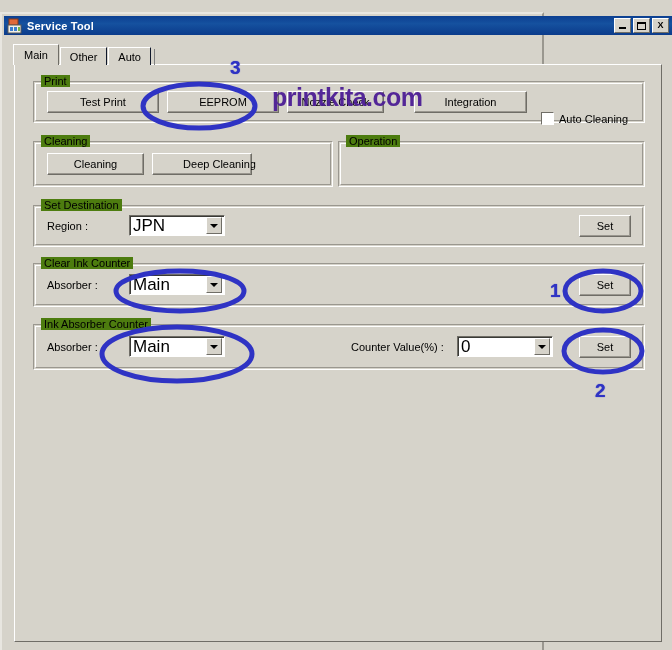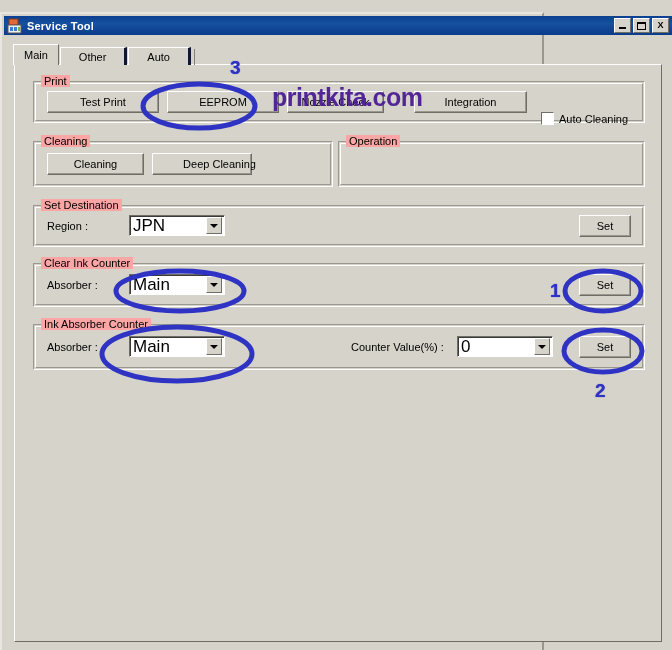--- a/index.html
+++ b/index.html
@@ -94,25 +94,25 @@
     position: absolute;
     left: 12px;
     top: 30px;
     height: 21px;
     display: flex;
     align-items: flex-end;
     z-index: 5;
   }
   .tab {
     height: 18px;
-    padding: 0 18px;
-    background: #d6d3ca;
-    border-left: 1px solid #ffffff;
-    border-top: 1px solid #ffffff;
-    border-right: 3px solid #0f172a;
+    padding: 0 9px;
+    background: #d6d3ca;
+    border-left: 1px solid #ffffff;
+    border-top: 1px solid #ffffff;
+    border-right: 1px solid #0f172a;
     display: flex;
     align-items: center;
     font-size: 11px;
     box-sizing: border-box;
     position: relative;
     margin-right: 1px;
   }
   .tab.active {
     height: 21px;
     font-weight: normal;
@@ -164,21 +164,21 @@
     border-left: 1px solid #ffffff;
     border-top: 1px solid #ffffff;
     border-right: 1px solid #9a978f;
     border-bottom: 1px solid #9a978f;
     pointer-events: none;
   }
   .group-label {
     position: absolute;
     left: 8px;
     top: 0;
-    background: #fca5a5;
+    background: #4d7c0f;
     padding: 0 3px;
     font-size: 11px;
     line-height: 12px;
     z-index: 2;
     white-space: nowrap;
   }
   .group-body {
     position: absolute;
     left: 0; top: 6px; right: 0; bottom: 0;
   }

